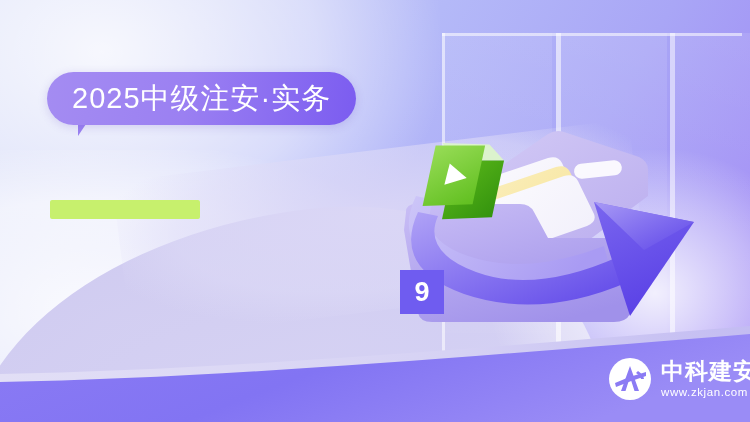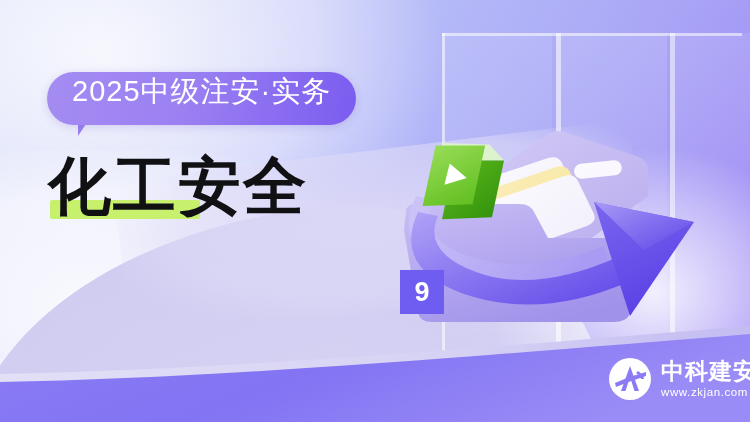--- a/index.html
+++ b/index.html
@@ -60,21 +60,21 @@
   .bottom-band svg{display:block;width:750px;height:110px;}
 
   
   .illus{position:absolute;left:398px;top:100px;width:352px;height:235px;}
   .illus svg{display:block;width:352px;height:235px;}
 
   
   .tag{
     position:absolute;left:47px;top:72px;
     height:53px;padding:0 25px;
-    display:flex;
+    display:flex;align-items:center;
     border-radius:27px;
     background:linear-gradient(100deg,#a48cf2 0%,#9b80f2 45%,#7b5cf0 100%);
     box-shadow:0 2px 10px rgba(90,60,190,.18);
   }
   .tag-text{
     color:#fff;font-size:29px;letter-spacing:1px;font-weight:400;
     font-family:"Liberation Sans","DejaVu Sans",sans-serif;
     white-space:nowrap;
   }
   .tag-tail{
@@ -259,21 +259,20 @@
   </div>
 
   <div class="tag-tail"></div>
   <div class="tag">
     <span class="tag-text">2025中级注安·实务</span>
   </div>
 
   <div class="headline">
     <div class="hl-row">
       <span class="hl-underline"></span>
-      <span class="hl-text">化工安全</span>
     </div>
   </div>
 
   <div class="badge">
     <span class="badge-num">9</span>
   </div>
 
   <div class="logo">
     <span class="logo-mark">
       <svg viewBox="0 0 44 44" xmlns="http://www.w3.org/2000/svg">

